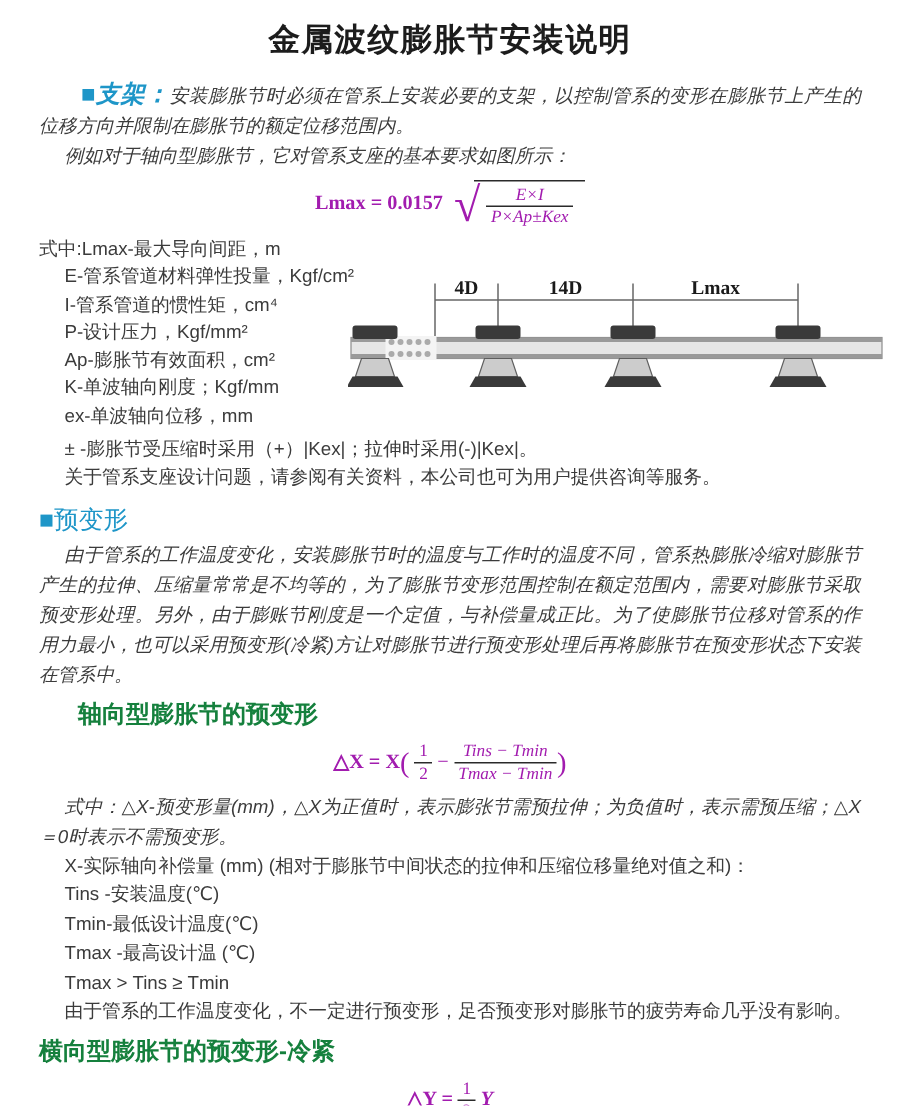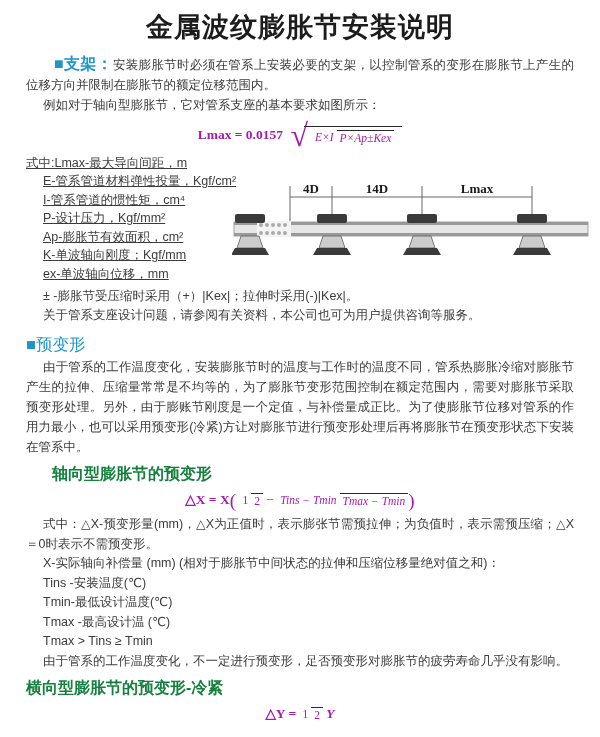--- a/index.html
+++ b/index.html
@@ -4,51 +4,51 @@
 <style>
   html,body{margin:0;padding:0;background:#ffffff;}
   body{
     width:600px;height:737px;overflow:hidden;
     font-family:"Liberation Sans","DejaVu Sans",sans-serif;
     color:#3b3b3b;font-size:12.5px;
   }
   .page{padding:10px 26px 0 26px;position:relative;}
 
   .title{
-    text-align:center;font-size:27px;line-height:26px;font-weight:bold;
+    text-align:center;font-size:21px;line-height:26px;font-weight:bold;
     color:#1c1c1c;margin:4px 0 14px 0;letter-spacing:1px;
   }
   .sec-heading{font-size:16.5px;line-height:22px;font-weight:normal;color:#1e96c8;margin:8px 0 2px 0;}
   .sub-heading{font-size:16px;line-height:22px;font-weight:bold;color:#15803d;margin:6px 0 2px 0;padding-left:26px;}
   .sub-heading.flush{padding-left:0;margin-top:6px;}
 
-  .p{line-height:20px;margin:0;text-align:justify;}
+  .p{line-height:20px;margin:0;text-align:justify;font-style:italic;}
   .indent{text-indent:28px;}
   .indent-sm{text-indent:17px;}
   .inline-heading{font-size:16px;font-weight:bold;color:#1e96c8;}
 
   .formula-center{
     text-align:center;font-family:Liberation Serif, serif;
     color:#a21caf;margin:6px 0 4px 0;font-size:13.5px;
   }
   .bold{font-weight:bold;}
   .it{font-style:italic;}
 
-  .frac{display:inline-flex;flex-direction:row;text-align:center;vertical-align:middle;
+  .frac{display:inline-flex;flex-direction:column;text-align:center;vertical-align:middle;
         font-size:11.5px;line-height:1.25;}
   .frac .fnum{padding:0 3px;}
   .frac .fden{border-top:1px solid #2a2a2a;padding:0 3px;text-align:center;}
 
   .sqrt{display:inline-flex;align-items:center;vertical-align:middle;margin-left:4px;}
   .sqrt .radical{font-size:32px;line-height:0.9;margin-right:-4px;font-weight:400;}
   .sqrt .rbox{border-top:1.5px solid #2a2a2a;padding:2px 8px 0 8px;}
 
   .paren{font-size:19px;vertical-align:middle;line-height:1;}
 
-  .defs-block{position:relative;min-height:133px;margin-top:0;text-decoration:underline;}
+  .defs-block{position:relative;min-height:133px;margin-top:0;}
   .def-line{line-height:18.5px;margin-left:17px;white-space:nowrap;}
   .def-line.first{margin-left:0;}
 
   .note-line{line-height:19px;margin-left:17px;}
 
   .diagram{position:absolute;top:26px;right:-16px;width:358px;height:102px;}
   .dim-label{font-family:"Liberation Serif","DejaVu Serif",serif;font-weight:bold;font-size:13px;fill:#1a1a1a;}
 
   .axial-defs .def-line{line-height:19.5px;}
 </style>

